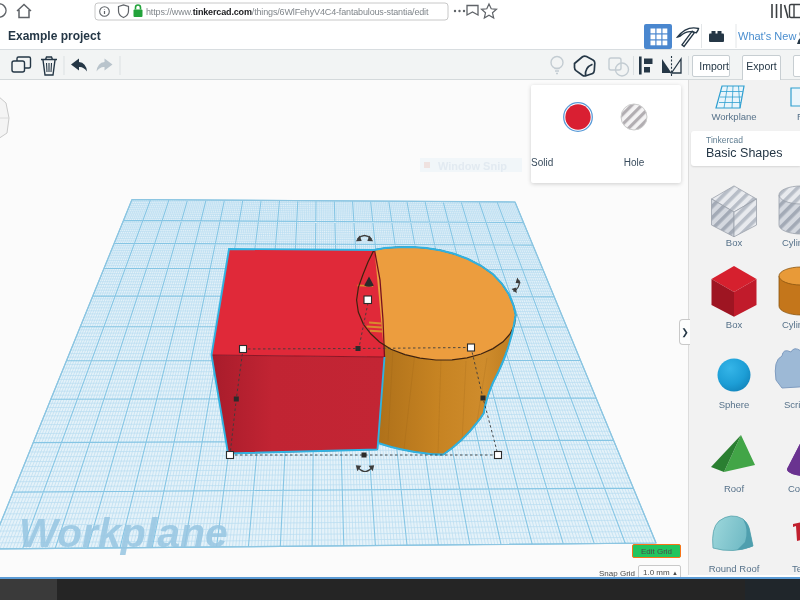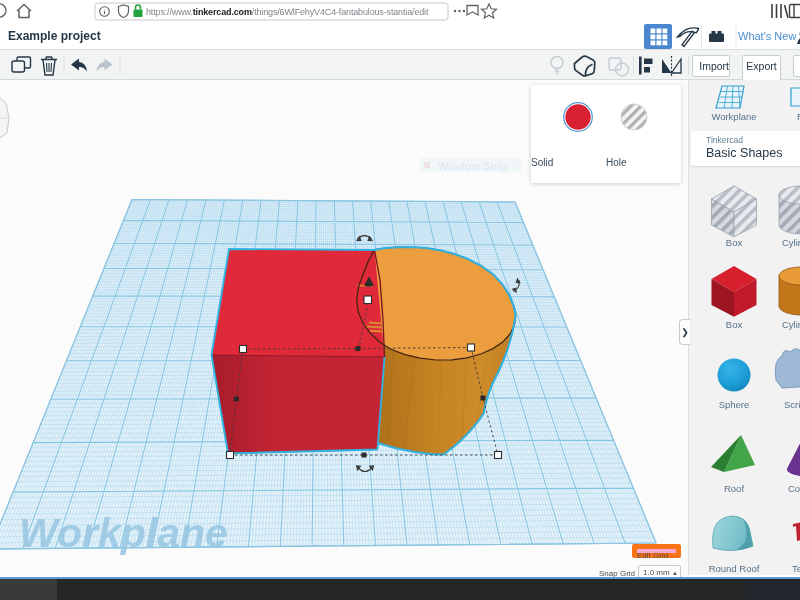--- a/index.html
+++ b/index.html
@@ -270,22 +270,22 @@
         <pattern id="hstr" width="7" height="7" patternTransform="rotate(45)" patternUnits="userSpaceOnUse">
           <rect width="7" height="7" fill="#f4f3f4"></rect>
           <rect width="3.2" height="7" fill="#b2aeb2"></rect>
         </pattern>
       </defs>
 <circle cx="47" cy="32" r="14.3" fill="none" stroke="#5a9bd8" stroke-width="1.3"></circle>
 <circle cx="47" cy="32" r="12.7" fill="#d91f32"></circle>
 <circle cx="103" cy="32" r="13" fill="url(#hstr)" stroke="#cccccc" stroke-width="1"></circle>
 </svg>
 <div style="position:absolute;left:0;top:72px;width:84px;text-align:left;font-size:10px;color:#3a4d5e">Solid</div>
-<div style="position:absolute;left:75px;top:72px;width:56px;font-size:10px;color:#3a4d5e">Hole</div>
+<div style="position:absolute;left:75px;top:72px;width:56px;text-align:center;font-size:10px;color:#3a4d5e">Hole</div>
 </div>
 
-<div class="abs" style="left:632px;top:544px;width:49px;height:14px;background:#f9a8d4;border:5px solid #f97316;border-radius:2px;font-size:8px;color:#4a4a4a;line-height:13px">Edit Grid</div>
+<div class="abs" style="left:632px;top:544px;width:49px;height:14px;background:#22c55e;border:1px solid #f97316;border-radius:2px;font-size:8px;color:#4a4a4a;text-align:center;line-height:13px">Edit Grid</div>
 <div class="abs" style="left:599px;top:569px;font-size:8px;color:#4a4a4a">Snap Grid</div>
 <div class="abs" style="left:638px;top:565px;width:43px;height:15px;background:#fdfdfd;border:1px solid #c9c9c9;border-radius:2px;font-size:8px;color:#4a4a4a;line-height:14px"><span style="margin-left:4px">1.0 mm</span> <span style="font-size:6px">▲</span></div>
 
 <div class="abs" style="left:0;top:577px;width:800px;height:2px;background:#5b9bd5"></div>
 <div class="abs" style="left:0;top:579px;width:800px;height:21px;background:#252525"></div>
 <div class="abs" style="left:0;top:579px;width:57px;height:21px;background:#3a3a3a"></div>
 <div class="abs" style="left:745px;top:579px;width:55px;height:21px;background:#20262b"></div>
 </body></html>

